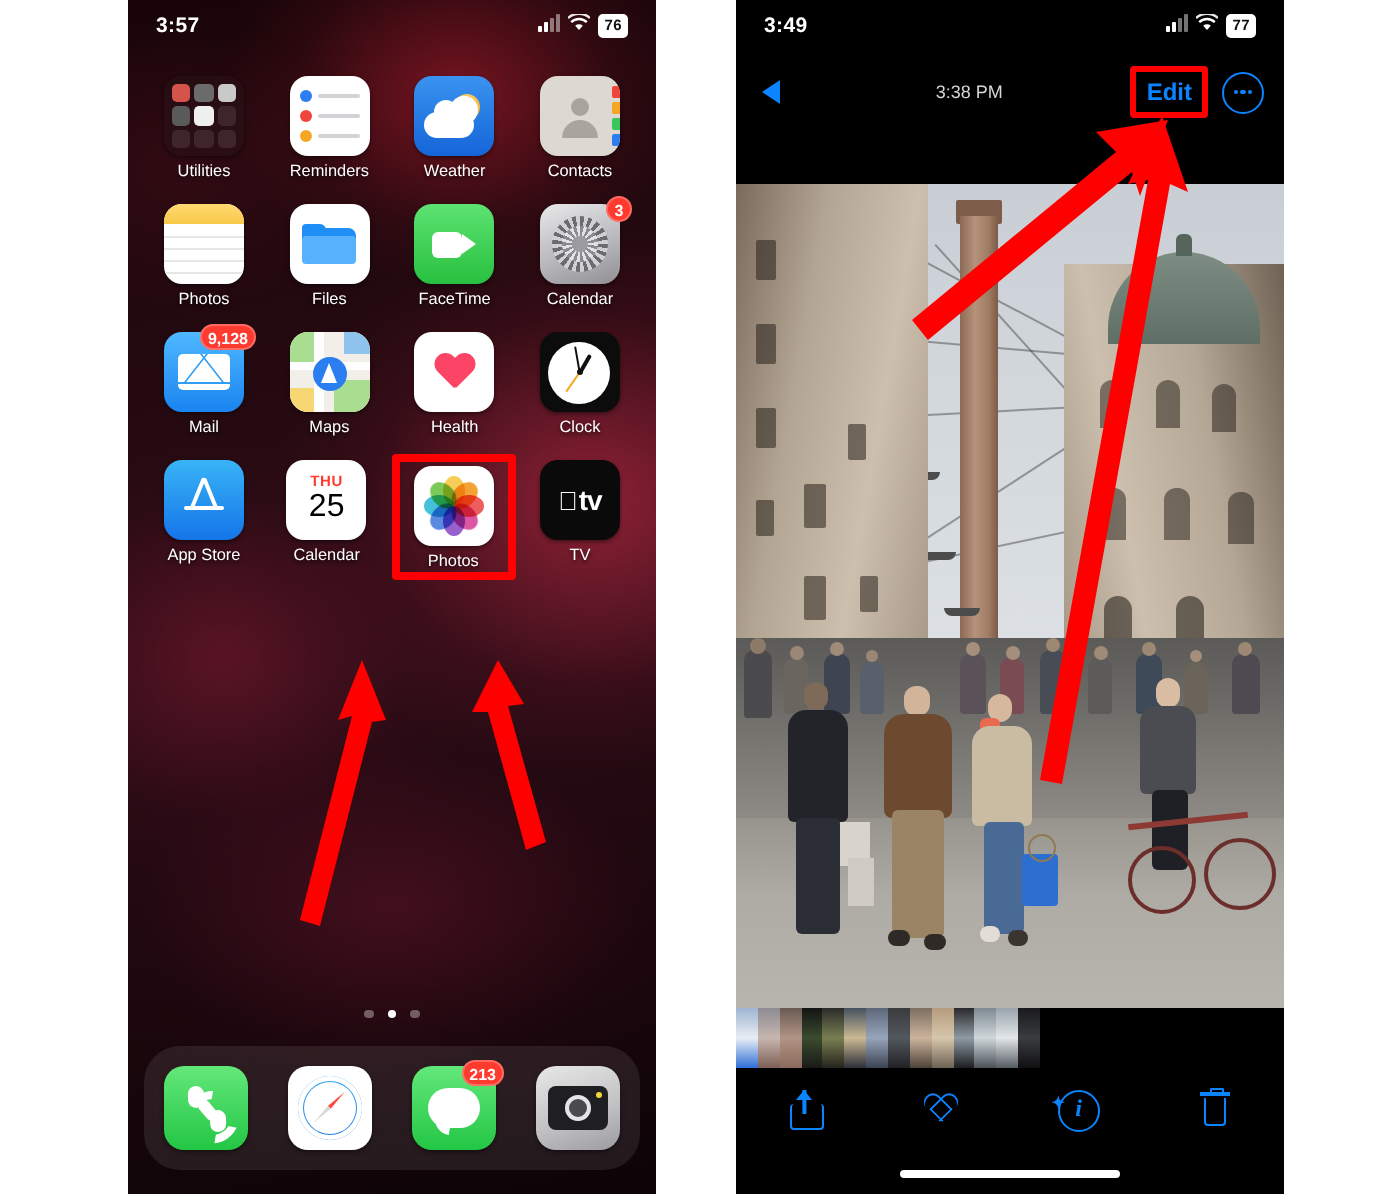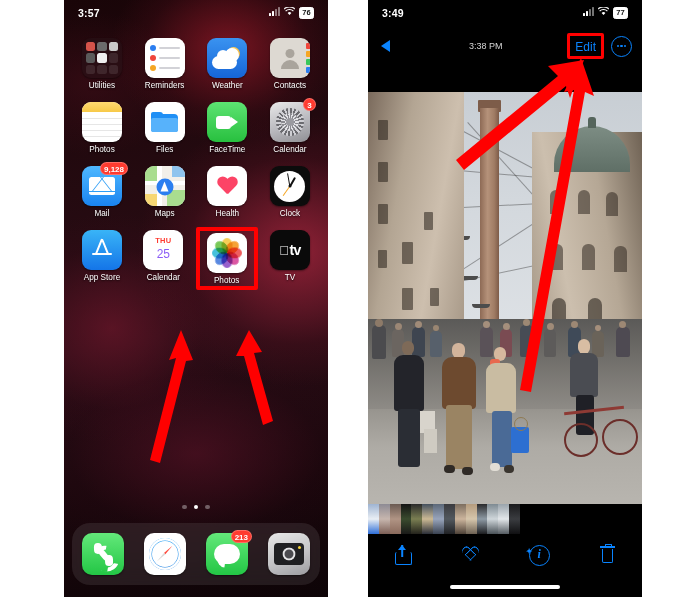--- a/index.html
+++ b/index.html
@@ -157,21 +157,21 @@
     line-height:1;font-weight:300;}
   .astore{width:24px;height:22px;position:relative;}
   .astore i{position:absolute;background:#fff;border-radius:1.2px;}
   .astore i.a1{left:11px;top:0;width:2.4px;height:17px;transform:rotate(22deg);transform-origin:50% 0;}
   .astore i.a2{left:11px;top:0;width:2.4px;height:17px;transform:rotate(-22deg);transform-origin:50% 0;}
   .astore i.a3{left:2px;top:14px;width:20px;height:2.4px;}
 
   .ic-calendar{background:#fff;display:flex;flex-direction:column;align-items:center;
     justify-content:center;}
   .cal-dow{font-size:7.5px;color:#ff3b30;font-weight:bold;letter-spacing:.3px;margin-bottom:-1px;}
-  .cal-day{font-size:12px;color:#8b5cf6;line-height:20px;font-weight:300;}
+  .cal-day{font-size:16px;color:#000000;line-height:20px;font-weight:300;}
 
   .ic-photos{background:#fff;display:flex;align-items:center;justify-content:center;position:relative;}
   .pinwheel{width:30px;height:30px;position:relative;}
   .pinwheel i{position:absolute;left:50%;top:50%;width:11px;height:15px;border-radius:50%;
     transform-origin:50% 100%;mix-blend-mode:multiply;opacity:.92;}
 
   .ic-tv{background:#0a0a0a;display:flex;align-items:center;justify-content:center;
     color:#fff;font-size:14px;font-weight:bold;letter-spacing:-.5px;}
   .tv-apple{font-size:13px;margin-right:1px;}
 
@@ -231,21 +231,21 @@
   .pv-nav{position:absolute;left:0;right:0;top:26px;height:40px;display:flex;align-items:center;
     justify-content:space-between;padding:0 10px;box-sizing:border-box;z-index:6;color:#fff;}
   .chev{width:0;height:0;border-top:6px solid transparent;border-bottom:6px solid transparent;
     border-right:9px solid #0a84ff;margin-left:3px;}
   .chev-wrap{width:26px;display:flex;align-items:center;}
   .pv-title{text-align:center;flex:1;}
   .pv-title .t1{font-size:11.5px;font-weight:bold;line-height:13px;}
   .pv-title .t2{font-size:9px;color:#d6d6d6;line-height:11px;}
   .pv-right{display:flex;align-items:center;gap:7px;}
   .editbox{border:3px solid #ff0000;padding:1px 5px;border-radius:2px;}
-  .edit-label{color:#0a84ff;font-size:12px;font-weight:400;}
+  .edit-label{color:#0a84ff;font-size:12px;font-weight:700;}
   .morebtn{width:19px;height:19px;border-radius:50%;border:1.6px solid #0a84ff;
     display:flex;align-items:center;justify-content:center;gap:1.6px;}
   .morebtn i{width:2.2px;height:2.2px;border-radius:50%;background:#0a84ff;}
 
   .photo{position:absolute;left:0;right:0;top:92px;height:412px;overflow:hidden;background:#b9bfc6;}
 
   .sky{position:absolute;left:0;right:0;top:0;height:240px;
     background:linear-gradient(180deg,#c8ced4 0%,#d3d8dd 45%,#dde1e5 100%);}
   .tower{position:absolute;left:112px;top:16px;width:19px;height:230px;
     background:linear-gradient(90deg,#9d7a63 0%,#b9957c 35%,#a6leading 60%,#8d6a55 100%);}

